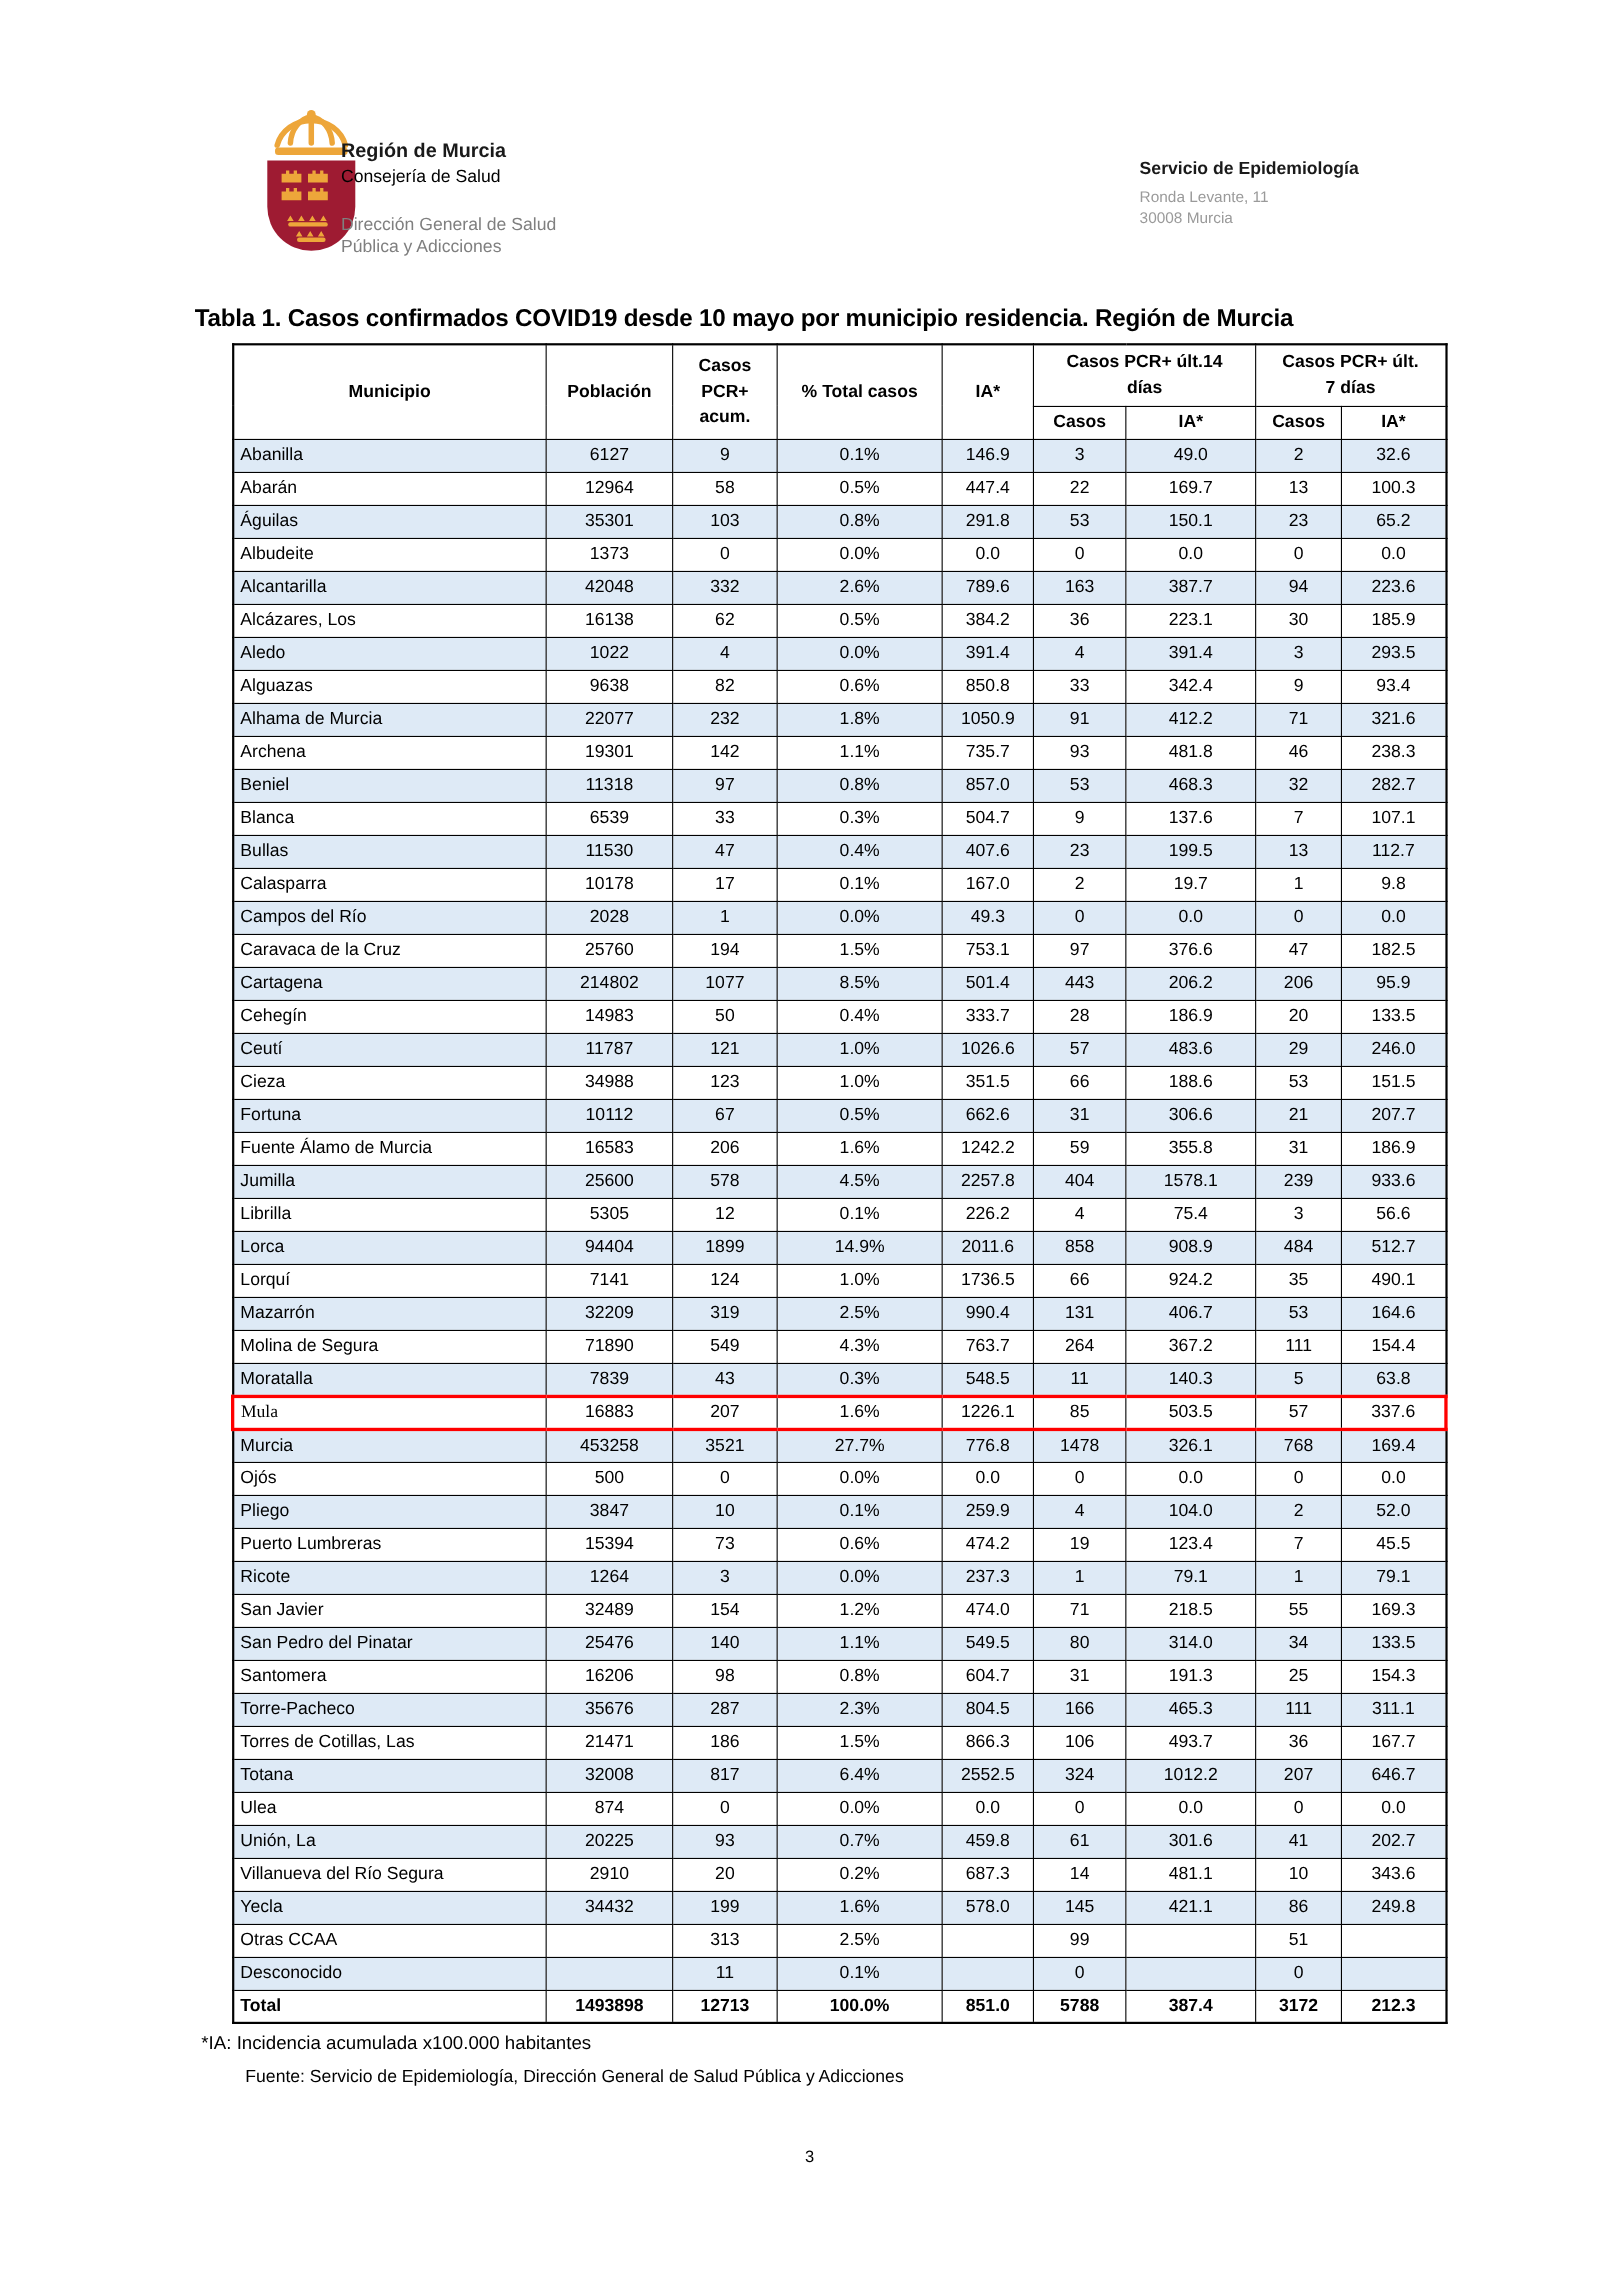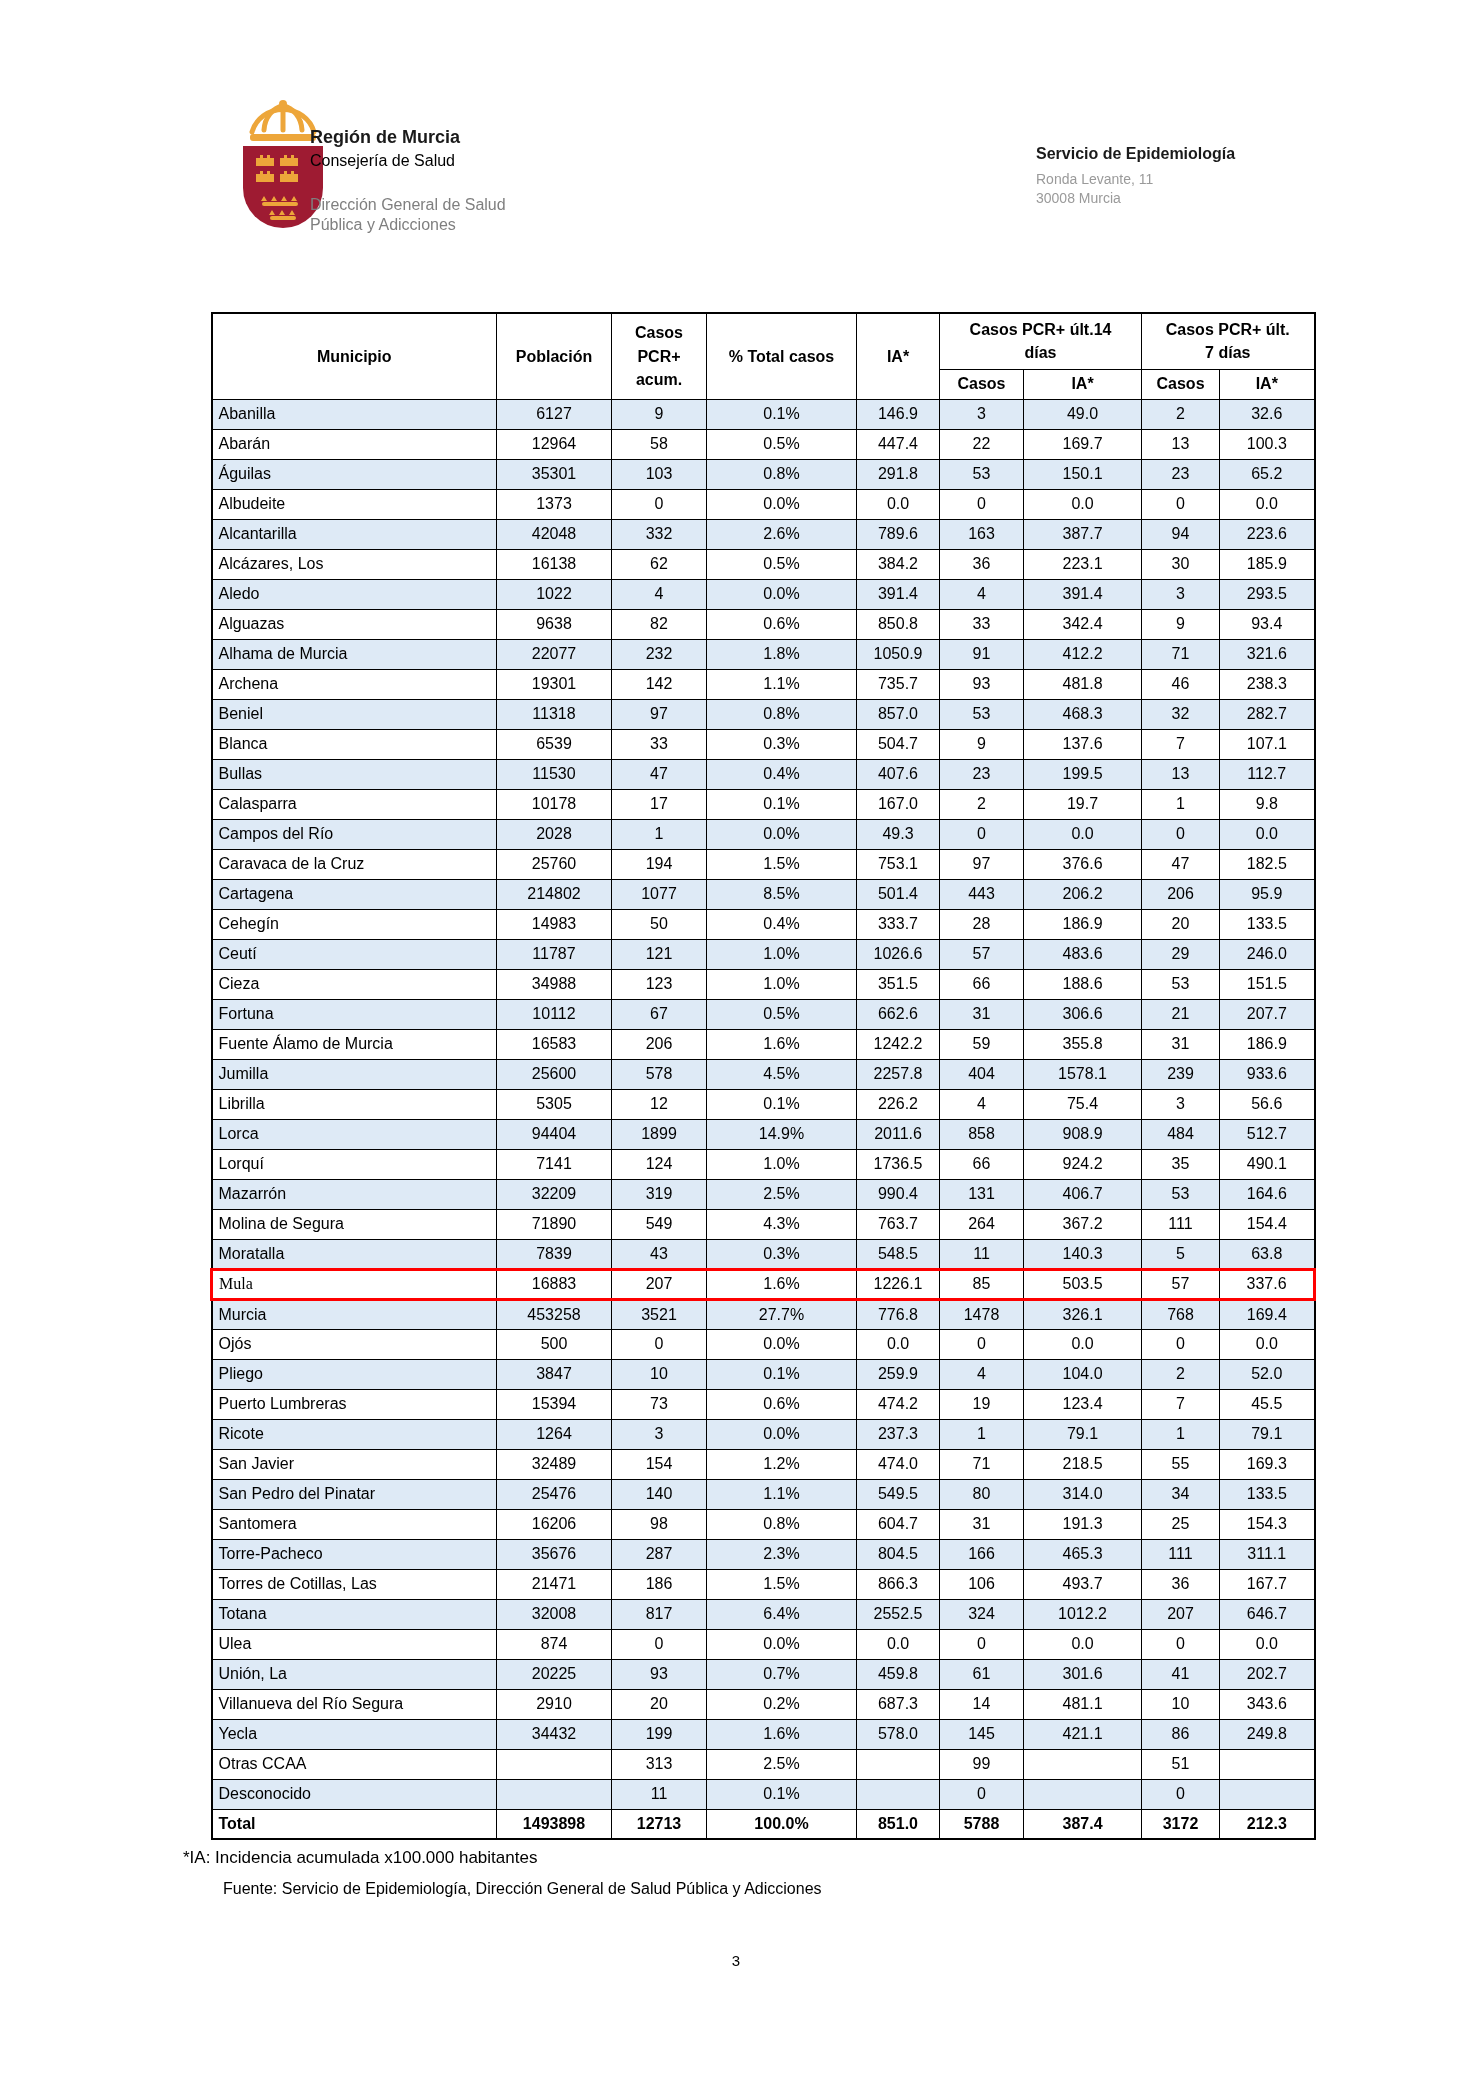--- a/index.html
+++ b/index.html
@@ -104,20 +104,21 @@
   </div>
 
   <div class="service-block">
     <div class="service-title">Servicio de Epidemiología</div>
     <div class="service-address">
       <div>Ronda Levante, 11</div>
       <div>30008 Murcia</div>
     </div>
   </div>
 
+  <div class="doc-title">Tabla 1. Casos confirmados COVID19 desde 10 mayo por municipio residencia. Región de Murcia</div>
 
   <table class="covid">
     <colgroup>
       <col style="width:285px">
         <col style="width:115px">
         <col style="width:95px">
       <col style="width:150px">
         <col style="width:83px">
         <col style="width:84px">
       <col style="width:118px">

